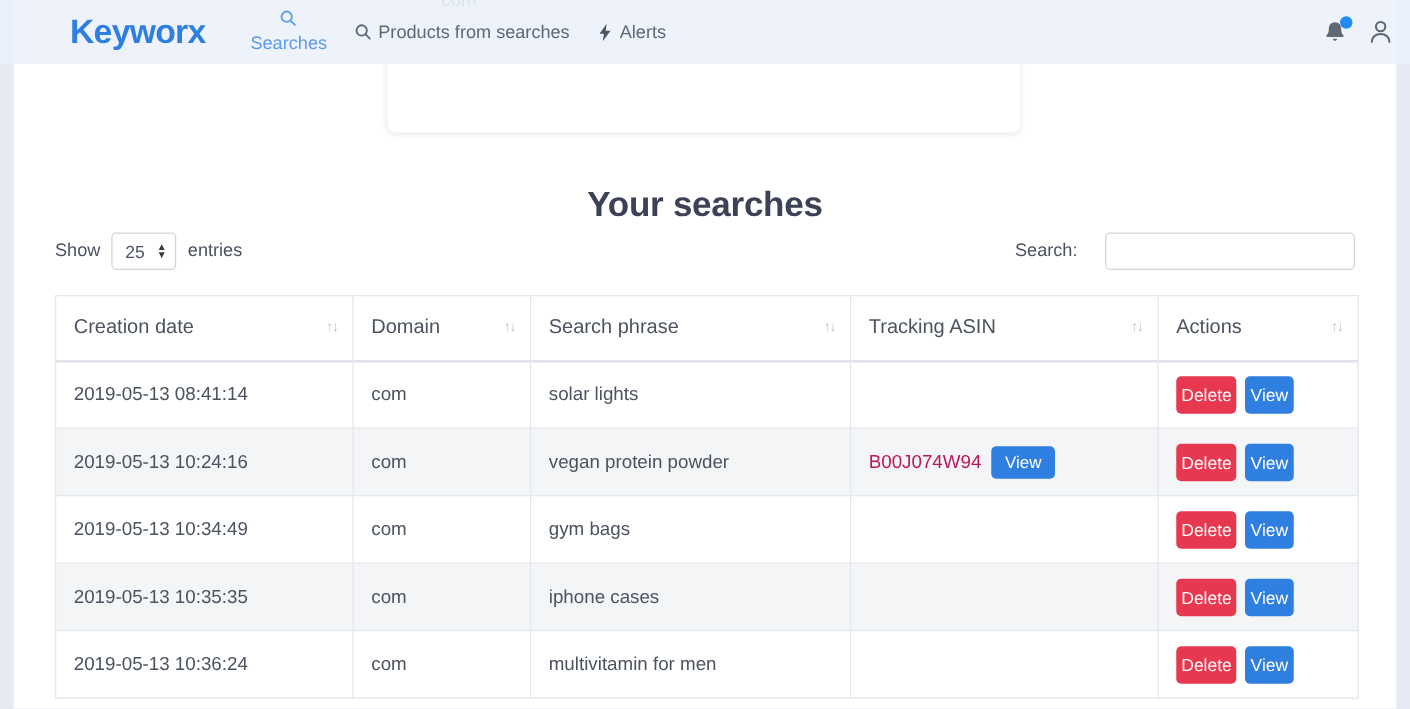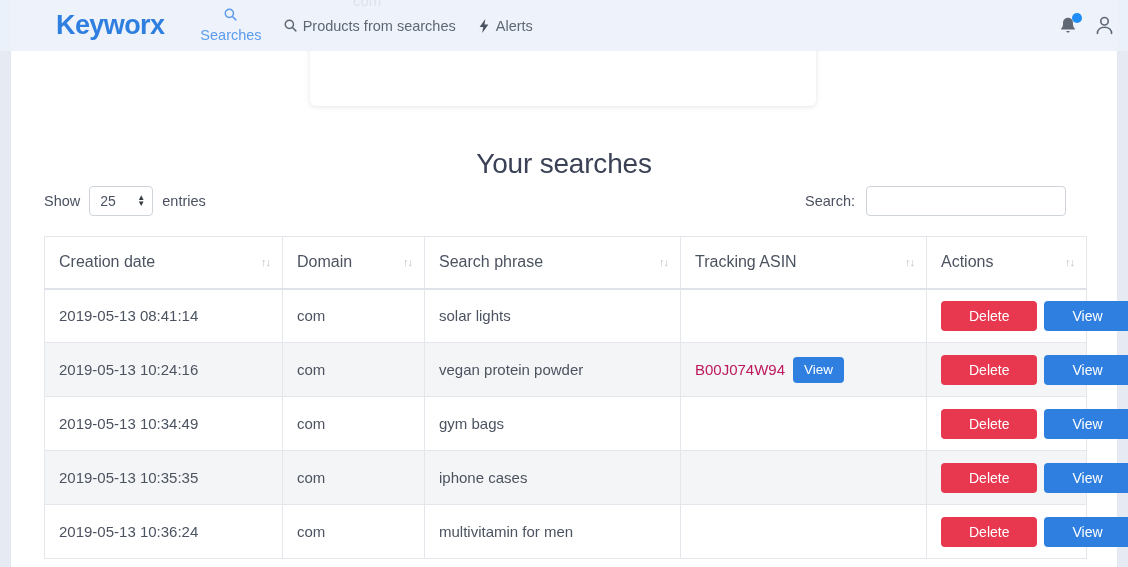--- a/index.html
+++ b/index.html
@@ -98,21 +98,21 @@
 
   
   .content {
     position: absolute;
     left: 10px; top: 51px;
     width: 1108px;
   }
   .section-title {
     text-align: center;
     font-size: 28px;
-    font-weight: normal;
+    font-weight: bold;
     color: #3b4256;
     margin: 97px 0 0 0;
     letter-spacing: -0.2px;
   }
 
   .table-controls {
     position: relative;
     height: 42px;
     margin-top: 6px;
     padding: 0 24px 0 24px;
@@ -120,21 +120,21 @@
   .length-box {
     position: absolute;
     left: 34px; top: 0;
     display: flex; align-items: center;
     gap: 9px;
     font-size: 14.5px;
     color: #4a5160;
   }
   .length-select {
     position: relative;
-    width: 64px; height: 30px;
+    width: 52px; height: 30px;
     border: 1px solid #ced4da;
     border-radius: 4px;
     background: #ffffff;
     font-size: 14px;
     color: #4a5160;
     display: flex;
     align-items: center;
     padding-left: 10px;
     cursor: pointer;
   }
@@ -142,23 +142,23 @@
     position: absolute;
     right: 7px; top: 50%;
     transform: translateY(-50%);
     display: flex; flex-direction: column;
     line-height: 6px;
     font-size: 8px;
     color: #343a40;
   }
   .filter-box {
     position: absolute;
-    right: 52px; top: 0;
+    right: 34px; top: 0;
     display: flex; align-items: center;
-    gap: 11px;
+    gap: 22px;
     font-size: 14.5px;
     color: #4a5160;
   }
   .filter-input {
     width: 200px; height: 30px;
     border: 1px solid #ced4da;
     border-radius: 4px;
     background: #ffffff;
     padding: 0 8px;
     font-size: 14px;
@@ -210,21 +210,21 @@
   .asin-cell { display: flex; align-items: center; gap: 8px; }
   .asin-code { font-size: 15px; color: #be185d; }
 
   .btn {
     border: none;
     border-radius: 4px;
     color: #ffffff;
     font-size: 14px;
     font-family: "Liberation Sans", sans-serif;
     cursor: pointer;
-    padding: 0 28px;
+    padding: 0 4px;
     height: 30px;
     display: inline-flex;
     align-items: center;
     justify-content: center;
     line-height: 1;
   }
   .btn-view   { background: #2f7fe0; }
   .btn-delete { background: #e8384f; }
   .btn-sm-view{ background: #2f7fe0; height: 26px; padding: 0 11px; font-size: 13.5px; }
   .actions-cell { display: flex; align-items: center; gap: 7px; }

